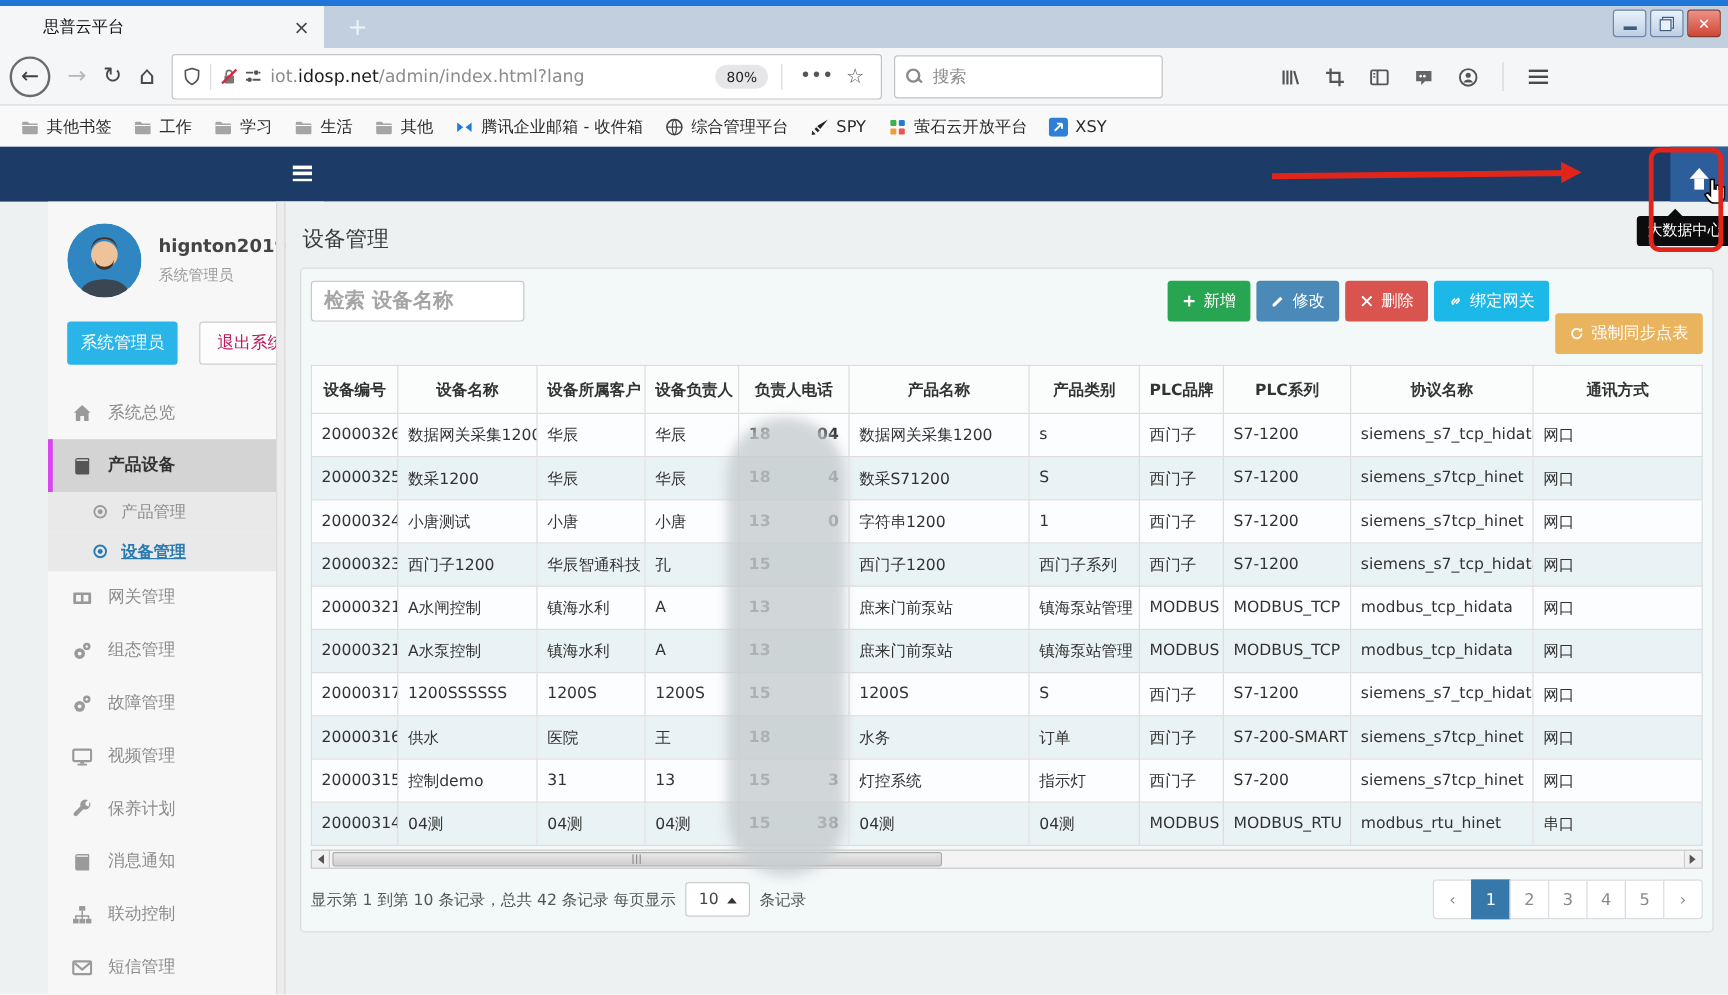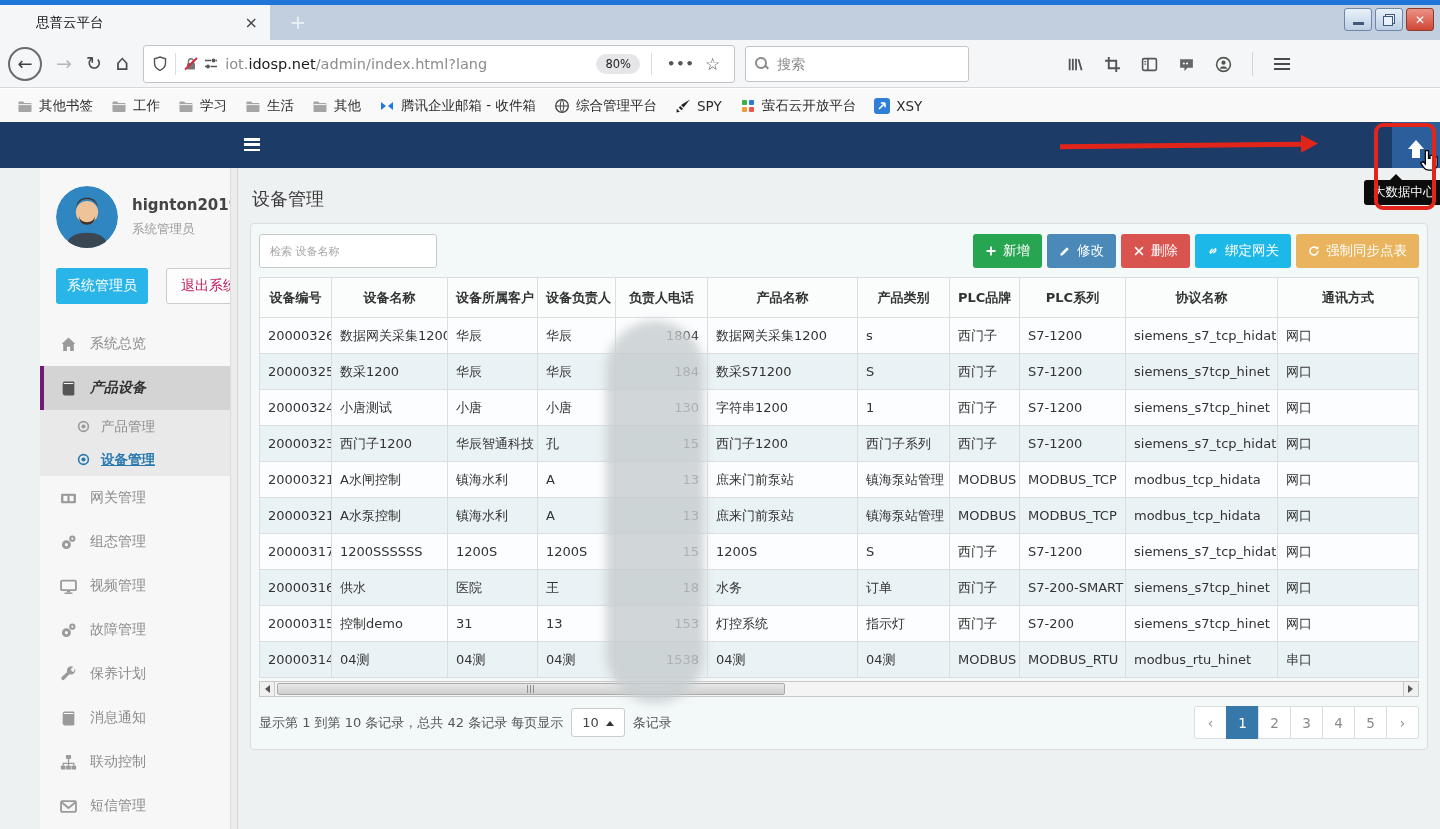--- a/index.html
+++ b/index.html
@@ -54,46 +54,46 @@
   .user-card { display:flex; align-items:center; gap:14px; padding:18px 16px 10px; }
   .avatar { width:62px; height:62px; border-radius:50%; overflow:hidden; flex:none; }
   .user-name { font-size:15px; font-weight:bold; color:#444; margin-bottom:7px; }
   .user-role { font-size:12.5px; color:#9b9b9b; }
   .user-btns { display:flex; gap:18px; padding:10px 16px 18px; }
   .btn-pwd { width:92px; height:36px; background:#29b5e8; color:#fff; font-size:14px; border:none; border-radius:3px; font-family:inherit; }
   .btn-logout { width:86px; height:36px; background:#fdfdfd; color:#be185d; font-size:14px; border:1px solid #ccc; border-radius:3px; font-family:Liberation Mono, monospace; }
 
   .menu-item { height:44px; display:flex; align-items:center; padding:0 18px 0 20px; color:#8c8c8c; font-size:14px; }
   .menu-item .mi-icon { width:17px; height:17px; margin-right:13px; flex:none; }
-  .menu-item.top-active { background:#d4d4d4; border-left:4px solid #701a75; padding-left:16px; color:#333; font-weight:600;font-style:italic; }
+  .menu-item.top-active { background:#d4d4d4; border-left:4px solid #d946ef; padding-left:16px; color:#333; font-weight:600; }
   .menu-item.sub, .menu-item.sub-active { height:33px; background:#e9e9e9; padding-left:36px; font-size:13.5px; }
   .menu-item.sub .mi-icon, .menu-item.sub-active .mi-icon { width:15px; height:15px; margin-right:10px; }
   .menu-item.sub-active { color:#2a7ab0; }
   .menu-item.sub-active .mi-label { text-decoration:underline; font-weight:600; }
   .chev { width:7px; height:7px; border-right:1.5px solid #9a9a9a; border-bottom:1.5px solid #9a9a9a; margin-left:auto; }
   .chev.down { transform:rotate(45deg); border-color:#555; }
   .chev.left { transform:rotate(135deg); }
 
   .main { position:absolute; left:238px; top:46px; width:1202px; height:661px; background:#eef1f2; }
   .page-title { font-size:18px; color:#3a3a3a; padding:19px 0 12px 14px; }
   .panel { margin:0 12px; background:#f3f8f9; border:1px solid #dcdcdc; border-radius:4px; padding:10px 8px 10px; position:relative; }
   .panel-toolbar { display:flex; align-items:flex-start; }
-  .dev-search { width:178px; height:34px; border:1px solid #c9c9c9; border-radius:3px; padding:4px 10px; font-size:11px; font-family:inherit; color:#333; background:#fff; outline:none; }
+  .dev-search { width:178px; height:34px; border:1px solid #c9c9c9; border-radius:3px; padding:4px 10px; font-size:17px; font-family:inherit; color:#333; background:#fff; outline:none;font-weight:bold; }
   .dev-search::placeholder { color:#a5a5a5; }
   .actions { margin-left:auto; display:flex; gap:5px; }
   .act-btn { height:34px; padding:0 12px; border:none; border-radius:3px; color:#fff; font-size:13.5px; font-family:inherit; display:flex; align-items:center; gap:6px; }
 
   .table-wrap { position:relative; margin-top:9px; }
   table { width:100%; border-collapse:collapse; table-layout:fixed; background:#fcfdfe; }
   th, td { border:1px solid #ddd; padding:0 8px; font-size:13px; color:#333; overflow:hidden; white-space:nowrap; }
   th { height:40px; font-weight:bold; text-align:center; background:#fbfdfd; }
   td { height:36px; text-align:left; }
   td.c-id { text-align:center; }
   tbody tr:nth-child(even) { background:#e9f2f4; }
-  .phone-cell { display:flex; justify-content:flex-end; }
+  .phone-cell { display:flex; justify-content:space-between;font-weight:bold; }
   .blur-blob { position:absolute; left:347px; top:44px; width:98px; height:382px; background:rgba(199,205,208,0.82); border-radius:49px; filter:blur(5px); pointer-events:none; z-index:3; }
 
   .hscroll { display:flex; align-items:center; margin-top:3px; height:16px; }
   .hs-arrow { width:16px; height:16px; background:#f0f0f0; border:1px solid #c8c8c8; display:flex; align-items:center; justify-content:center; flex:none; }
   .hs-tri-l { width:0; height:0; border:4px solid transparent; border-right:5px solid #555; margin-left:-3px; }
   .hs-tri-r { width:0; height:0; border:4px solid transparent; border-left:5px solid #555; margin-right:-3px; }
   .hs-track { flex:1; height:16px; background:#f4f4f4; border-top:1px solid #c8c8c8; border-bottom:1px solid #c8c8c8; position:relative; }
   .hs-thumb { position:absolute; left:2px; top:1px; width:45%; height:12px; background:linear-gradient(#e8e8e8,#cfcfcf); border:1px solid #aaa; border-radius:2px; display:flex; align-items:center; justify-content:center; }
   .hs-grip { width:1px; height:8px; background:#8f8f8f; box-shadow:3px 0 #8f8f8f,-3px 0 #8f8f8f; }
 
@@ -389,38 +389,38 @@
                 <circle cx="11.6" cy="4.4" r="2.9"></circle>
                 <circle cx="11.6" cy="4.4" r="1" fill="#f7f7f7"></circle>
               </svg>
             </span>
             <span class="mi-label">组态管理</span>
             <span class="chev left"></span>
           </div>
           <div class="menu-item top">
             <span class="mi-icon" style="display: inline-flex; width: 17px; height: 17px; color: rgb(154, 154, 154);">
               <svg viewBox="0 0 16 16" width="17" height="17" fill="currentColor">
-                <rect x="1" y="2.5" width="14" height="9" rx="1" fill="none" stroke="currentColor" stroke-width="1.7"></rect>
-                <rect x="6.5" y="12" width="3" height="1.6"></rect>
-                <rect x="4.3" y="13.6" width="7.4" height="1.4"></rect>
-              </svg>
-            </span>
-            <span class="mi-label">视频管理</span>
-          </div>
-          <div class="menu-item top">
-            <span class="mi-icon" style="display: inline-flex; width: 17px; height: 17px; color: rgb(154, 154, 154);">
-              <svg viewBox="0 0 16 16" width="17" height="17" fill="currentColor">
                 <circle cx="6" cy="10" r="4.2"></circle>
                 <circle cx="6" cy="10" r="1.5" fill="#f7f7f7"></circle>
                 <circle cx="11.6" cy="4.4" r="2.9"></circle>
                 <circle cx="11.6" cy="4.4" r="1" fill="#f7f7f7"></circle>
               </svg>
             </span>
             <span class="mi-label">故障管理</span>
             <span class="chev left"></span>
+          </div>
+          <div class="menu-item top">
+            <span class="mi-icon" style="display: inline-flex; width: 17px; height: 17px; color: rgb(154, 154, 154);">
+              <svg viewBox="0 0 16 16" width="17" height="17" fill="currentColor">
+                <rect x="1" y="2.5" width="14" height="9" rx="1" fill="none" stroke="currentColor" stroke-width="1.7"></rect>
+                <rect x="6.5" y="12" width="3" height="1.6"></rect>
+                <rect x="4.3" y="13.6" width="7.4" height="1.4"></rect>
+              </svg>
+            </span>
+            <span class="mi-label">视频管理</span>
           </div>
           <div class="menu-item top">
             <span class="mi-icon" style="display: inline-flex; width: 17px; height: 17px; color: rgb(154, 154, 154);">
               <svg viewBox="0 0 16 16" width="17" height="17" fill="currentColor">
                 <path d="M13.9 2a4.1 4.1 0 0 1-5 5.8l-4.8 5a1.7 1.7 0 0 1-2.4-2.4l5-4.8A4.1 4.1 0 0 1 12.5.7l-2.2 2.2.7 2.1 2.1.7z"></path>
               </svg>
             </span>
             <span class="mi-label">保养计划</span>
           </div>
           <div class="menu-item top">
@@ -490,21 +490,21 @@
                 <span>删除</span>
               </button>
               <button class="act-btn" style="background: rgb(28, 184, 232); font-family: Liberation Mono, monospace;">
                 <span style="display: inline-flex; width: 12px; height: 12px; color: rgb(255, 255, 255);">
                   <svg viewBox="0 0 16 16" width="12" height="12" fill="currentColor">
                     <path d="M6.3 9.7 9.7 6.3M5 11.2a2.6 2.6 0 0 1 0-3.7l1.8-1.8M11 4.8a2.6 2.6 0 0 1 0 3.7l-1.8 1.8" fill="none" stroke="currentColor" stroke-width="1.8" stroke-linecap="round"></path>
                   </svg>
                 </span>
                 <span>绑定网关</span>
               </button>
-              <button class="act-btn" style="background: rgb(234, 180, 94);">
+              <button class="act-btn" style="background: rgb(234, 180, 94); margin-top: 27px;">
                 <span style="display: inline-flex; width: 12px; height: 12px; color: rgb(255, 255, 255);">
                   <svg viewBox="0 0 16 16" width="12" height="12" fill="currentColor">
                     <path d="M13.3 8a5.3 5.3 0 1 1-1.5-3.7" fill="none" stroke="currentColor" stroke-width="2"></path>
                     <path d="M13.9 1.2v4.4H9.5z"></path>
                   </svg>
                 </span>
                 <span>强制同步点表</span>
               </button>
             </div>
         </div>

